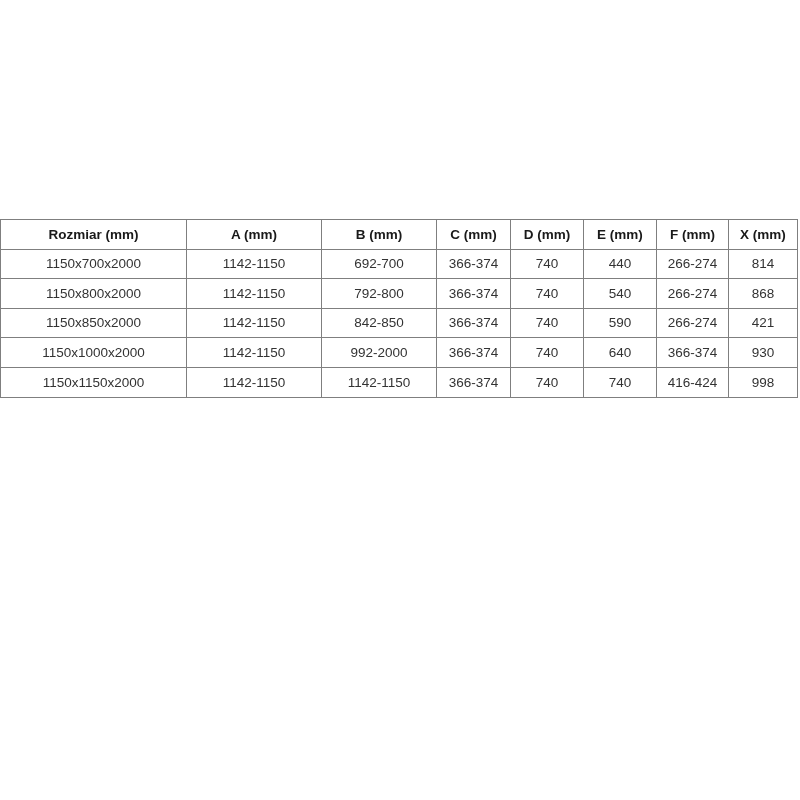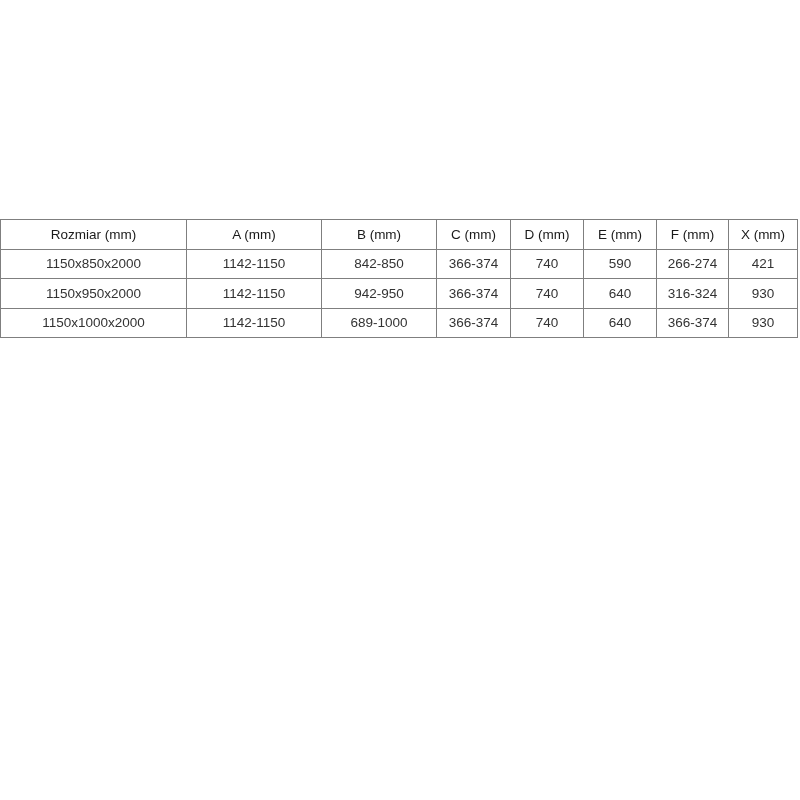--- a/index.html
+++ b/index.html
@@ -34,21 +34,21 @@
     height:29.6px;
     padding:0 2px;
     text-align:center;
     vertical-align:middle;
     font-size:13.5px;
     line-height:1;
     white-space:nowrap;
     overflow:hidden;
   }
   table.size-table th{
-    font-weight:normal;
+    font-weight:bold;
     color:var(--header-text);
   }
   table.size-table td{
     font-weight:normal;
     color:var(--body-text);
   }
 </style>
 </head>
 <body>
 
@@ -71,44 +71,64 @@
           <th>B (mm)</th>
           <th>C (mm)</th>
           <th>D (mm)</th>
           <th>E (mm)</th>
           <th>F (mm)</th>
           <th>X (mm)</th>
         </tr>
     </thead>
     <tbody>
         <tr>
+          <td>1150x700x2000</td>
+          <td>1142-1150</td>
+          <td>692-700</td>
+          <td>366-374</td>
+          <td>740</td>
+          <td>440</td>
+          <td>266-274</td>
+          <td>814</td>
+        </tr>
+        <tr>
+          <td>1150x800x2000</td>
+          <td>1142-1150</td>
+          <td>792-800</td>
+          <td>366-374</td>
+          <td>740</td>
+          <td>540</td>
+          <td>266-274</td>
+          <td>868</td>
+        </tr>
+        <tr>
           <td>1150x850x2000</td>
           <td>1142-1150</td>
           <td>842-850</td>
           <td>366-374</td>
           <td>740</td>
           <td>590</td>
           <td>266-274</td>
           <td>421</td>
         </tr>
         <tr>
-          <td>1150x950x2000</td>
-          <td>1142-1150</td>
-          <td>942-950</td>
-          <td>366-374</td>
-          <td>740</td>
-          <td>640</td>
-          <td>316-324</td>
-          <td>930</td>
-        </tr>
-        <tr>
           <td>1150x1000x2000</td>
           <td>1142-1150</td>
-          <td>689-1000</td>
+          <td>992-2000</td>
           <td>366-374</td>
           <td>740</td>
           <td>640</td>
           <td>366-374</td>
           <td>930</td>
         </tr>
+        <tr>
+          <td>1150x1150x2000</td>
+          <td>1142-1150</td>
+          <td>1142-1150</td>
+          <td>366-374</td>
+          <td>740</td>
+          <td>740</td>
+          <td>416-424</td>
+          <td>998</td>
+        </tr>
       </tbody>
   </table>
 </div>
 
 </body></html>

